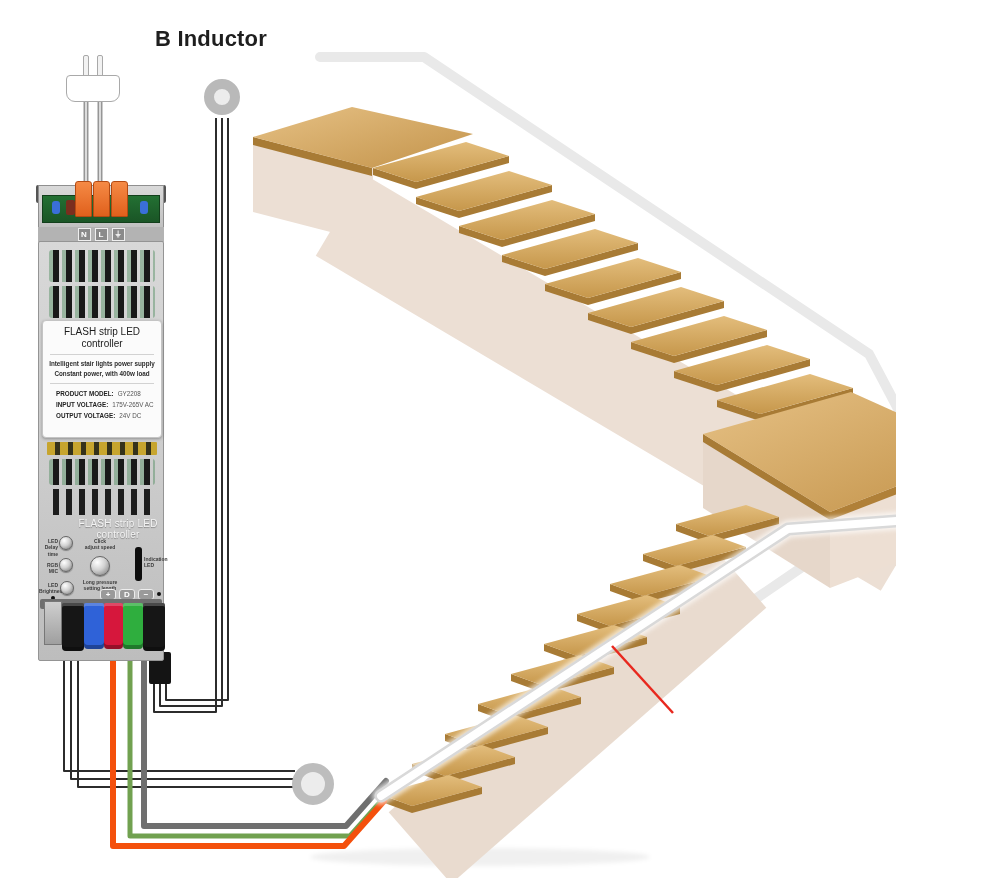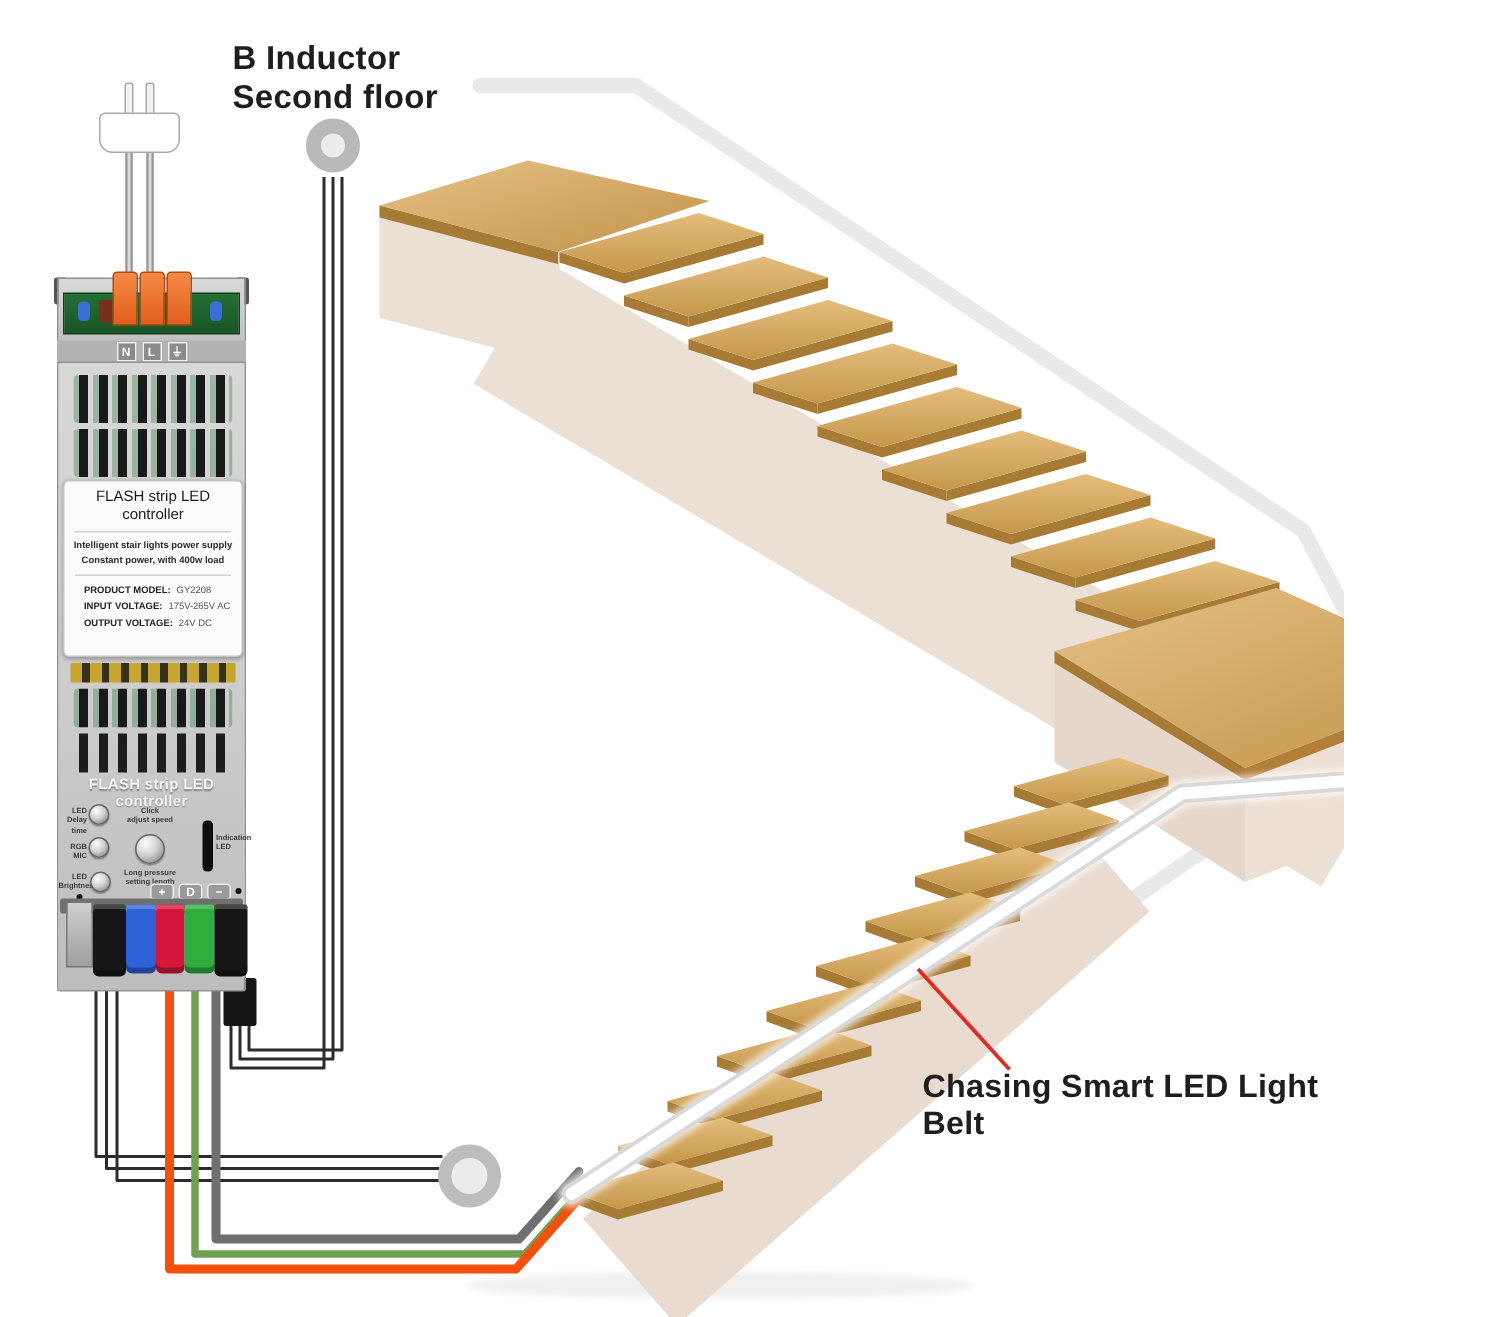--- a/index.html
+++ b/index.html
@@ -28,22 +28,22 @@
      repeating-linear-gradient(90deg, rgba(40,120,60,.35) 0 7px, rgba(0,0,0,0) 7px 13px);}
   .yellowBand{background:repeating-linear-gradient(90deg,#c7a52e 0 8px,#35321a 8px 13px);border-radius:1px;}
   #infoLabel{background:#fbfbfb;border:1px solid #c4c4c4;border-radius:4px;box-shadow:0 1px 3px rgba(0,0,0,.3);
              box-sizing:border-box;padding:5px 4px 4px;text-align:center;}
   #infoLabel .ttl{font-size:10px;font-weight:400;color:#1b1b1b;line-height:1.2;}
   #infoLabel .div{border-top:1px solid #d2d2d2;margin:4px 3px;}
   #infoLabel .sub{font-size:6.3px;font-weight:700;color:#2c2c2c;line-height:1.55;}
   .specRow{display:flex;gap:4px;font-size:6.3px;line-height:1.8;padding-left:9px;}
   .specRow .nm{font-weight:700;color:#222;white-space:nowrap;}
   .specRow .vl{color:#555;white-space:nowrap;}
-  .casePrint{width:100%;text-align:center;font-size:10px;font-weight:700;color:#f4f4f4;
-             text-shadow:0 1px 1px rgba(0,0,0,.35);letter-spacing:.2px;}
+  .casePrint{width:100%;text-align:center;font-size:10px;font-weight:400;color:#f4f4f4;
+             text-shadow:0 1px 1px rgba(0,0,0,.35);letter-spacing:.2px;margin-left:17px;}
   .rndBtn{border-radius:50%;background:radial-gradient(circle at 35% 30%,#ffffff,#d2d2d2 45%,#7c7c7c 95%);
           border:1px solid #666;box-sizing:border-box;box-shadow:0 1px 1px rgba(0,0,0,.35);}
   .tinyLbl{font-size:5px;font-weight:600;color:#3b3b3b;line-height:1.25;}
   .slotLed{background:#0d0d0d;border-radius:3px;}
   .pmBox{width:16px;height:11px;border:1px solid #ededed;border-radius:3px;background:#9a9a9a;color:#fff;
          font-size:8px;font-weight:700;line-height:10px;text-align:center;box-sizing:border-box;}
   .dotScrew{width:4px;height:4px;border-radius:50%;background:#111;}
   .connBase{background:#6f6f6f;border-radius:2px;}
   .connBlock{border-radius:2px 2px 4px 4px;box-shadow:inset 0 3px 0 rgba(255,255,255,.22), inset 0 -4px 0 rgba(0,0,0,.3);}
   .clamp{background:linear-gradient(#cfcfcf,#9f9f9f);border:1px solid #777;box-sizing:border-box;}
@@ -233,23 +233,21 @@
 
   <div class="abs plugProng" style="left:83px;top:55px;width:6px;height:22px;"></div>
   <div class="abs plugProng" style="left:97px;top:55px;width:6px;height:22px;"></div>
   <div class="abs plugBody" style="left:66px;top:75px;width:54px;height:27px;"></div>
 
   <div class="abs sensor" style="left:204px;top:79px;width:36px;height:36px;border:10px solid #b9b9b9;"></div>
   <div class="abs sensor" style="left:292px;top:763px;width:42px;height:42px;border:9px solid #bdbdbd;"></div>
 
   <div class="abs calloutTxt" style="left:155px;top:26px;">
     <div>B Inductor</div>
-    <div>Second floor</div>
   </div>
-  <div class="abs calloutTxt" style="left:615px;top:712px;font-size:21.5px;">Chasing Smart LED Light Belt</div>
 
   <div class="abs" id="controller">
 
     <div class="abs" style="left:0;top:2px;width:9px;height:18px;background:#555;border-radius:2px;"></div>
     <div class="abs" style="left:121px;top:2px;width:9px;height:18px;background:#555;border-radius:2px;"></div>
     <div class="abs metalPlate" style="left:2px;top:2px;width:126px;height:46px;"></div>
     <div class="abs pcb" style="left:6px;top:12px;width:118px;height:28px;"></div>
     <div class="abs" style="left:16px;top:18px;width:8px;height:13px;background:#3a6fd8;border-radius:3px;"></div>
     <div class="abs" style="left:104px;top:18px;width:8px;height:13px;background:#3a6fd8;border-radius:3px;"></div>
     <div class="abs" style="left:30px;top:17px;width:9px;height:15px;background:#7a2e1e;border-radius:2px;"></div>

